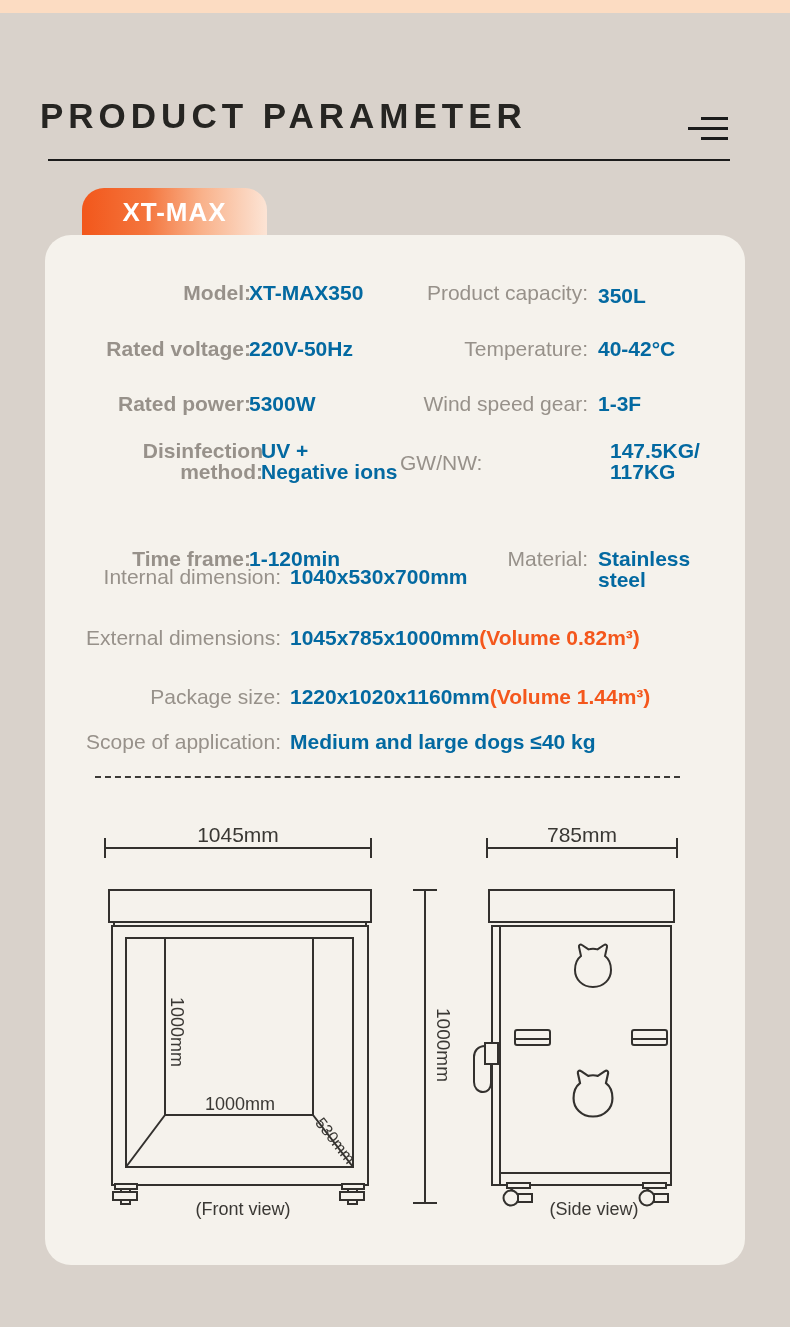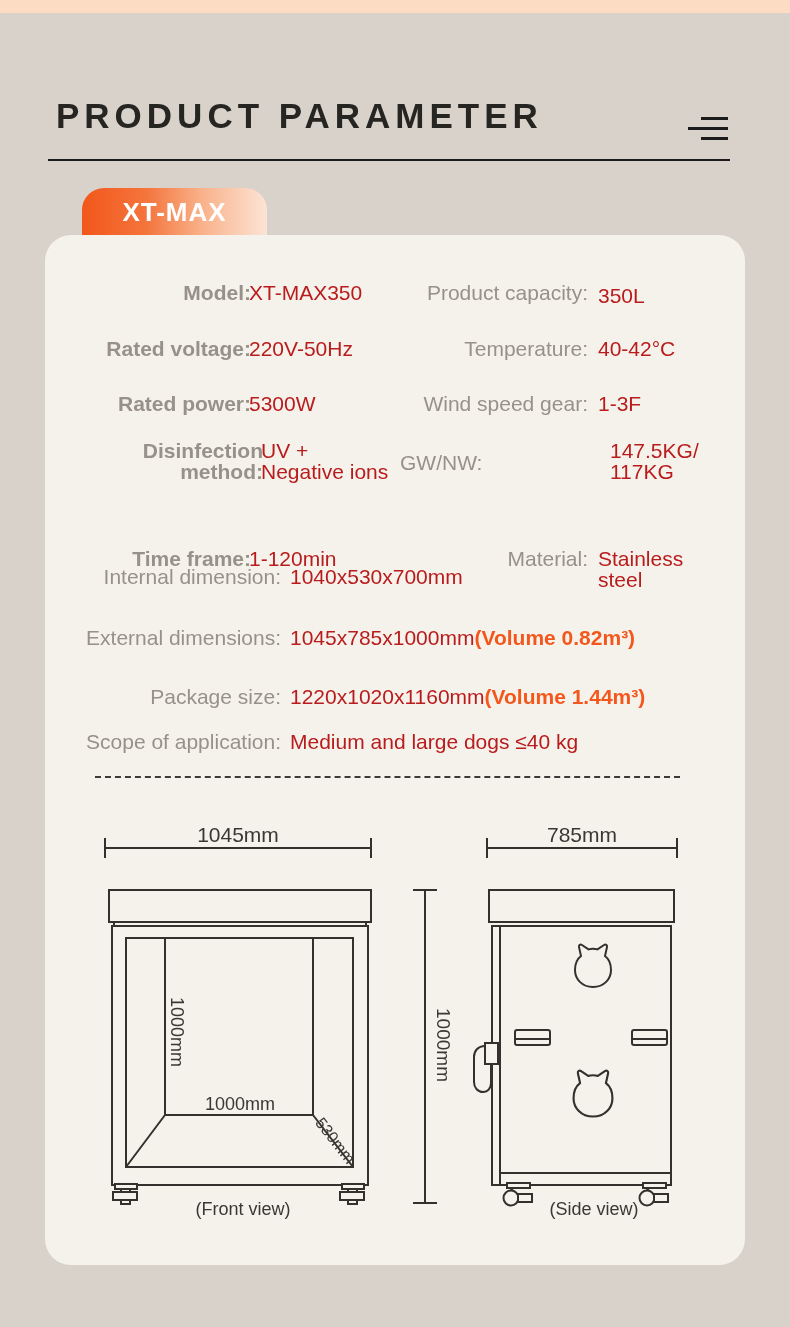--- a/index.html
+++ b/index.html
@@ -7,21 +7,21 @@
     width:790px;height:1327px;position:relative;
     background:#d9d2cb;
     font-family:"Liberation Sans", sans-serif;
     overflow:hidden;
   }
   
   .top-strip{position:absolute;left:0;top:0;width:790px;height:13px;background:#fcdcc2;}
 
   
   .page-title{
-    position:absolute;left:56px;top:96px;
+    position:absolute;left:40px;top:96px;
     font-size:35px;font-weight:600;letter-spacing:5px;color:#262522;
   }
   .menu-icon{position:absolute;left:688px;top:115px;width:40px;height:26px;}
   .menu-icon .l1{position:absolute;left:13px;top:2px;width:27px;height:3px;background:#1b1b1b;}
   .menu-icon .l2{position:absolute;left:0;top:12px;width:40px;height:3px;background:#1b1b1b;}
   .menu-icon .l3{position:absolute;left:13px;top:22px;width:27px;height:3px;background:#1b1b1b;}
   .title-rule{position:absolute;left:48px;top:159px;width:682px;height:2px;background:#1c1c1c;}
 
   
   .model-badge{
@@ -35,21 +35,21 @@
 
   
   .card{
     position:absolute;left:45px;top:235px;width:700px;height:1030px;
     background:#f5f2ec;border-radius:26px;
   }
 
   .prow{position:absolute;left:0;width:700px;}
   .cell{position:absolute;font-size:21px;line-height:21px;white-space:pre-line;}
   .lab{color:#97918a;text-align:right;font-weight:400;}
-  .val{color:#b91c1c;font-weight:400;}
+  .val{color:#0369a1;font-weight:700;}
   .c1{left:10px;width:196px;font-weight:bold;}
   .c2{left:204px;width:330px;}
   .c3{left:343px;width:200px;}
   .c4{left:553px;width:147px;}
   .f1{left:0;width:236px;}
   .f2{left:245px;width:455px;}
   .vcenter{top:50%;transform:translateY(-50%);}
   .orange{color:#f4571c;font-weight:700;}
 
   .dashes{

